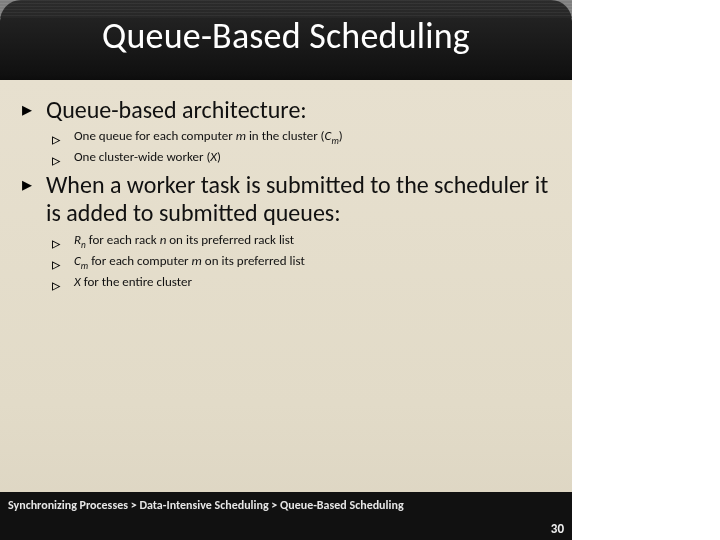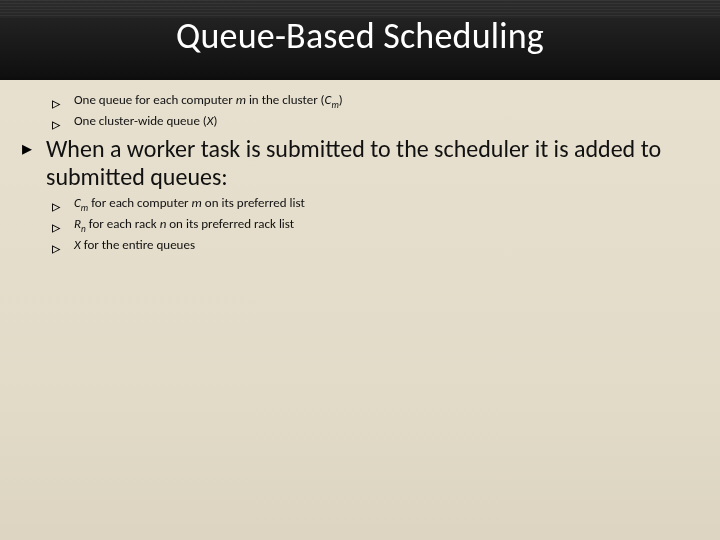--- a/index.html
+++ b/index.html
@@ -1,24 +1,25 @@
 <!DOCTYPE html>
 <html><head>
 <meta charset="utf-8">
 <style>
   * { margin: 0; padding: 0; box-sizing: border-box; }
   html, body { width: 720px; height: 540px; overflow: hidden; font-family: Calibri, "Segoe UI", Arial, sans-serif; }
   .slide {
-    width: 720px; height: 540px;
+    width: 572px; height: 540px;
     position: relative;
     background: linear-gradient(to bottom, #2e2e2e 0px, #222 18px, #101010 75px, #0c0c0c 80px),
                 linear-gradient(to bottom, #e7e0cf, #e2dbc8 60%, #d9d1be);
     background-size: 100% 80px, 100% 100%;
     background-repeat: no-repeat;
     background-position: 0 0, 0 80px;
+    border-radius: 21px;
   }
   
   .header-stripes {
     position: absolute; top: 0; left: 0; right: 0; height: 18px;
     background: repeating-linear-gradient(to bottom, #3c3c3c 0 1px, #2a2a2a 1px 3px);
     opacity: 0.6;
   }
   .title {
     position: absolute; top: 14px; left: 0; right: 0;
     text-align: center;
@@ -49,39 +50,44 @@
 </style>
 </head>
 <body>
 
 <div class="slide">
   <div class="header-stripes"></div>
   <div class="title">Queue-Based Scheduling</div>
 
   <div class="content">
 
+    <div class="l1">Queue-based architecture:</div>
 
     <div class="l2">
       <span>One queue for each computer </span><span class="ital">m</span><span> in the cluster (</span><span class="ital">C</span><span class="sub">m</span><span>)</span>
     </div>
 
 
     <div class="l2">
-      <span>One cluster-wide queue (</span><span class="ital">X</span><span>)</span>
+      <span>One cluster-wide worker (</span><span class="ital">X</span><span>)</span>
     </div>
 
     <div class="l1">When a worker task is submitted to the scheduler it is added to submitted queues:</div>
+
+    <div class="l2">
+      <span class="ital">R</span><span class="sub">n</span><span> for each rack </span><span class="ital">n</span><span> on its preferred rack list</span>
+    </div>
 
     <div class="l2">
       <span class="ital">C</span><span class="sub">m</span><span> for each computer </span><span class="ital">m</span><span> on its preferred list</span>
     </div>
 
     <div class="l2">
-      <span class="ital">R</span><span class="sub">n</span><span> for each rack </span><span class="ital">n</span><span> on its preferred rack list</span>
-    </div>
-
-    <div class="l2">
-      <span class="ital">X</span><span> for the entire queues</span>
+      <span class="ital">X</span><span> for the entire cluster</span>
     </div>
 
   </div>
 
+  <div class="footer">
+    <div class="breadcrumb">Synchronizing Processes &gt; Data-Intensive Scheduling &gt; Queue-Based Scheduling</div>
+    <div class="pagenum">30</div>
+  </div>
 </div>
 
 </body></html>

